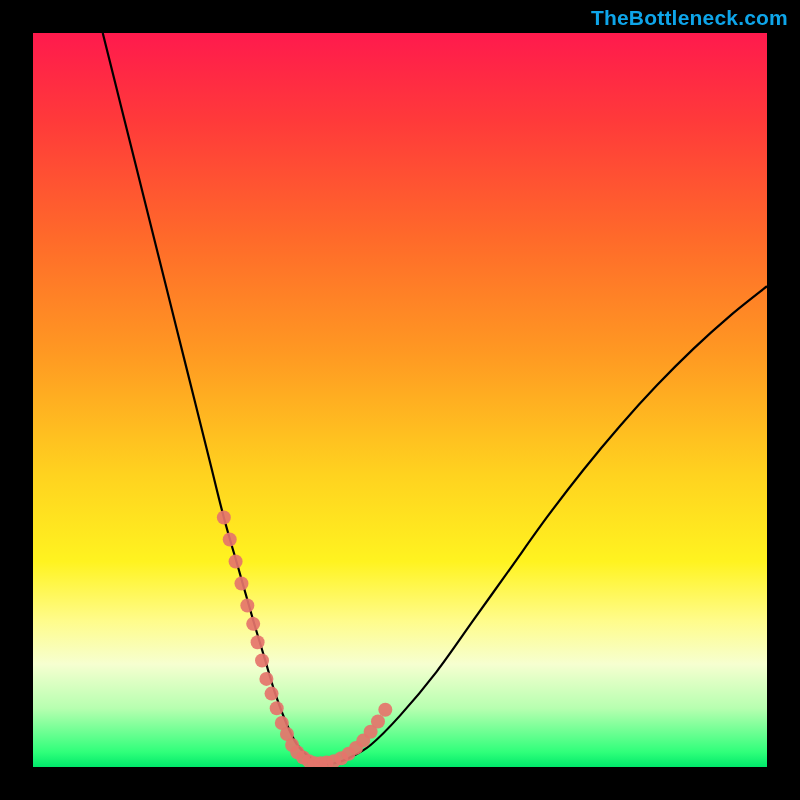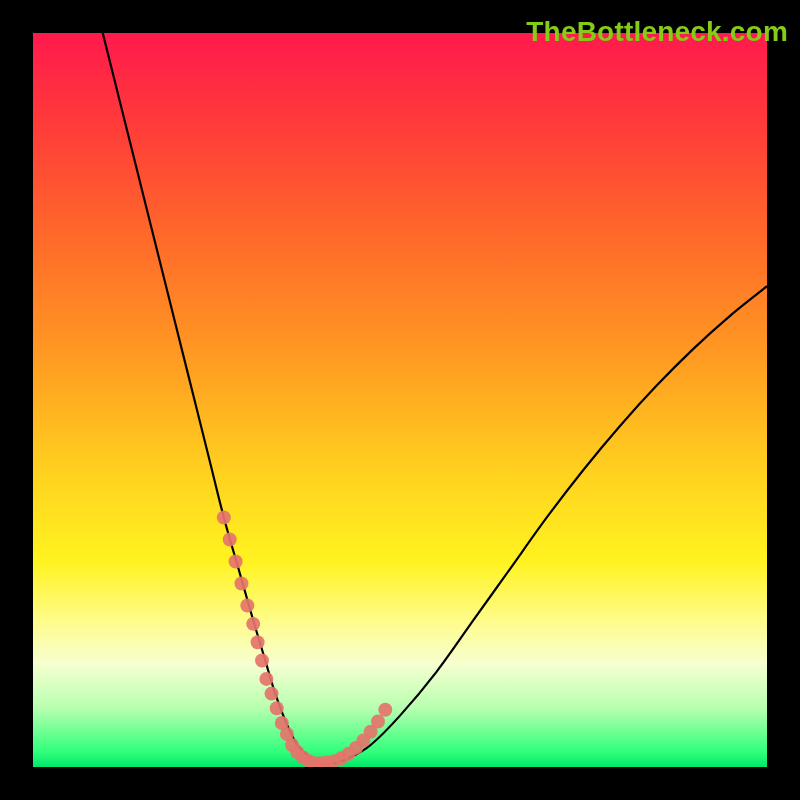--- a/index.html
+++ b/index.html
@@ -33,26 +33,26 @@
       #fff320 72%,
       #fffc8a 80%,
       #f6ffd0 86%,
       #b7ffb0 92%,
       #2fff7a 98%,
       #00e86a 100%
     );
   }
   .watermark {
     position: absolute;
-    top: 16px;
+    top: 6px;
     right: 12px;
     font-family: Arial, Helvetica, sans-serif;
-    font-size: 28px;
+    font-size: 21px;
     font-weight: 600;
-    color: #84cc16;
+    color: #0ea5e9;
     letter-spacing: 0.2px;
     user-select: none;
   }
   svg.curve {
     position: absolute;
     left: 0;
     top: 0;
     width: 734px;
     height: 734px;
   }

